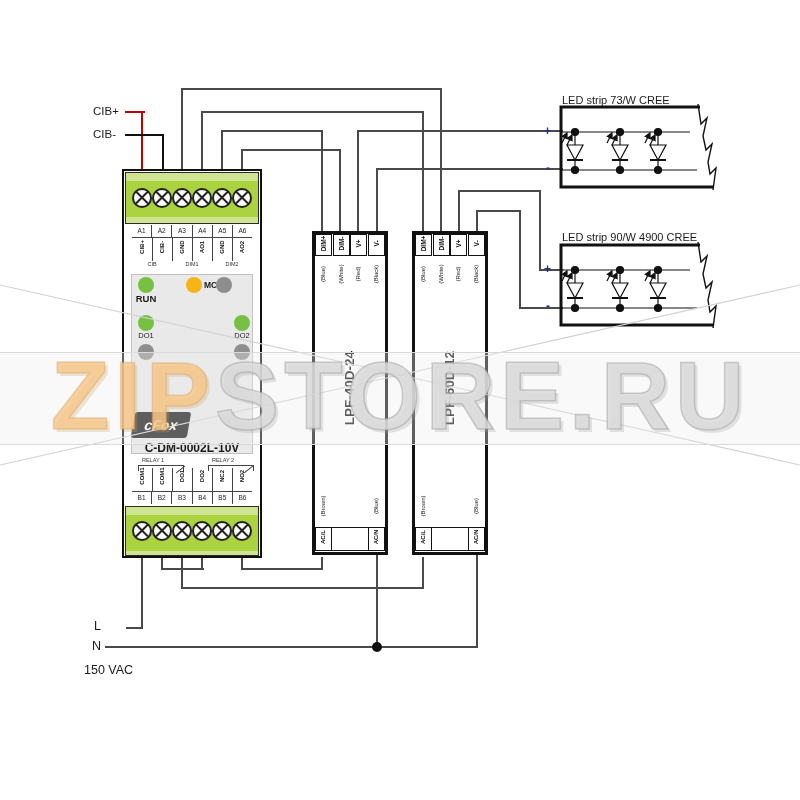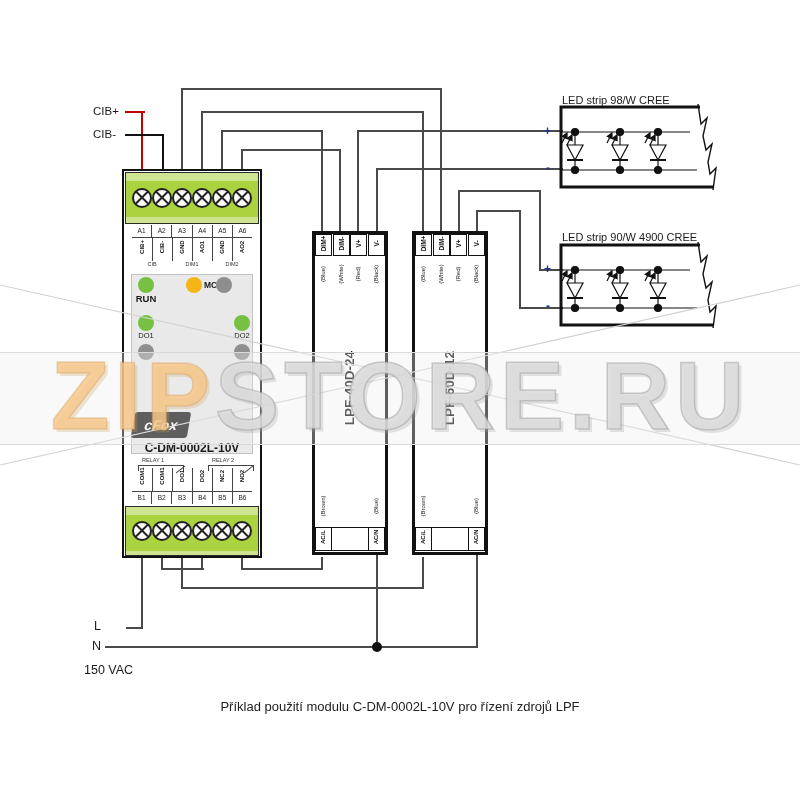--- a/index.html
+++ b/index.html
@@ -223,21 +223,21 @@
   <div class="vlab" style="left:458px;top:271px;width:36px;font-size:6px;color:#222">(Black)</div>
   <div class="vlab" style="left:390px;top:380px;width:120px;height:16px;font-weight:bold;font-size:13.5px">LPF-60D-12</div>
   <div class="vlab" style="left:403px;top:503px;width:40px;font-size:6px;color:#222">(Brown)</div>
   <div class="vlab" style="left:456px;top:503px;width:40px;font-size:6px;color:#222">(Blue)</div>
   <div class="cell" style="left:415px;top:527px;width:17px;height:24px"></div>
   <div class="cell" style="left:431px;top:527px;width:38px;height:24px"></div>
   <div class="cell" style="left:468px;top:527px;width:17px;height:24px"></div>
   <div class="vlab" style="left:408px;top:534px;width:30px;font-size:6px;font-weight:bold">AC/L</div>
   <div class="vlab" style="left:461px;top:534px;width:30px;font-size:6px;font-weight:bold">AC/N</div>
 
-  <div class="t" style="left:562px;top:94px;font-size:11px">LED strip 98/W CREE</div>
+  <div class="t" style="left:562px;top:94px;font-size:11px">LED strip 73/W CREE</div>
   <div class="t" style="left:544px;top:124px;font-weight:bold;font-size:12px;color:#1b2f9e">+</div>
   <div class="t" style="left:546px;top:161px;font-weight:bold;font-size:12px;color:#1b2f9e">-</div>
   <svg style="left:540px;top:90px" width="200" height="112" viewBox="0 0 200 112">
     <defs>
         <marker id="ah1" markerWidth="6" markerHeight="6" refX="3" refY="3" orient="auto">
           <path d="M0,0 L6,3 L0,6 z" fill="#111"></path>
         </marker>
       </defs>
     <path d="M160,17 H21 V97 H173" fill="none" stroke="#111" stroke-width="3"></path>
     <polyline points="158,14 161,34 167,28 163,46 166,60 172,54 168,72 170,84 176,78 173,100" fill="none" stroke="#111" stroke-width="1.4"></polyline>
@@ -321,21 +321,20 @@
           <line x1="105" y1="53" x2="109" y2="45" marker-end="url(#ah2)"></line>
           <line x1="110" y1="55" x2="114" y2="47" marker-end="url(#ah2)"></line>
         </g>
     </g>
   </svg>
 
   <div class="t" style="left:94px;top:619px;font-size:12.5px">L</div>
   <div class="t" style="left:92px;top:639px;font-size:12.5px">N</div>
   <div class="t" style="left:84px;top:663px;font-size:12.5px">150 VAC</div>
 
-  <div class="t" style="left:0;top:699px;width:800px;text-align:center;font-size:13px;color:#222">Příklad použití modulu C-DM-0002L-10V pro řízení zdrojů LPF</div>
 
   <svg style="left:0;top:0;z-index:30;pointer-events:none" width="800" height="800" viewBox="0 0 800 800">
     <line x1="0" y1="285" x2="800" y2="465" stroke="#d2d2d2" stroke-width="1.2"></line>
     <line x1="0" y1="465" x2="800" y2="285" stroke="#d2d2d2" stroke-width="1.2"></line>
   </svg>
   <div class="wmband"></div>
   <div class="wmtext"><span class="wm-zip">ZIP</span><span class="wm-store">STORE.RU</span></div>
 
 </div>
 

